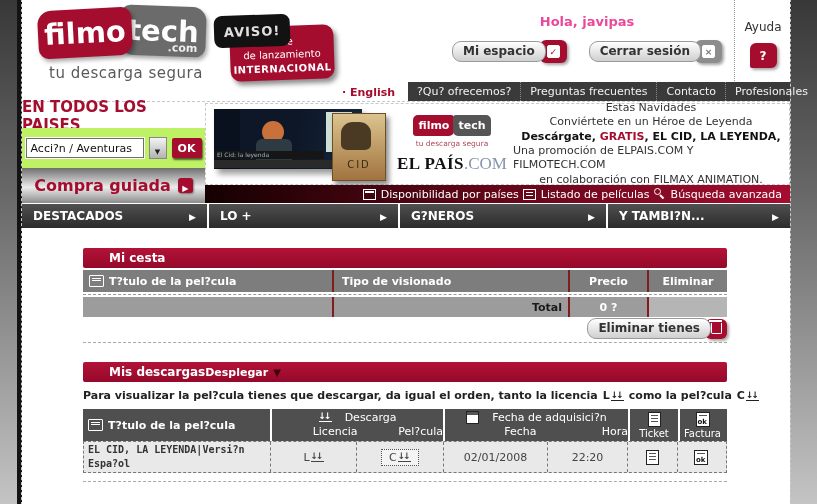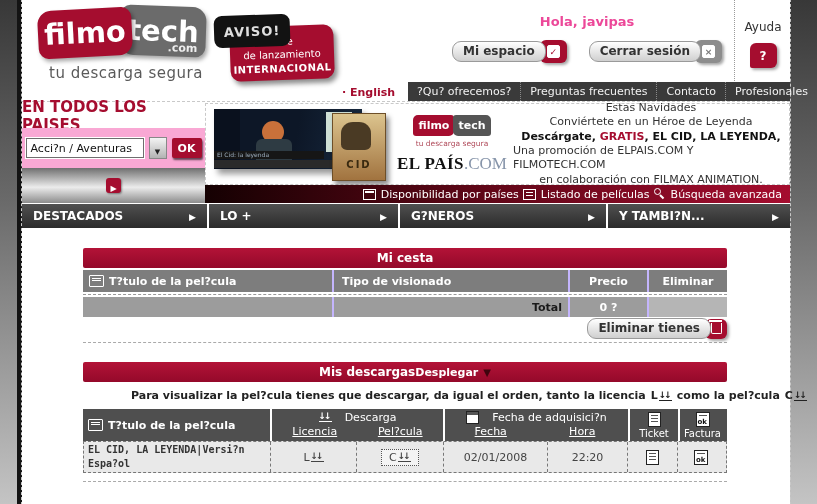--- a/index.html
+++ b/index.html
@@ -34,42 +34,42 @@
   .ayuda{position:absolute;left:714px;top:20px;width:54px;text-align:center;font-size:12px;color:#333;}
   .help-tile{margin:9px auto 0;width:27px;height:25px;background:#a50d2f;border-radius:6px 6px 6px 2px;color:#fff;font-weight:bold;font-size:12px;display:flex;align-items:center;justify-content:center;box-shadow:2px 2px 3px rgba(0,0,0,.35);cursor:pointer;}
   .english{position:absolute;left:320px;top:86px;font-size:11px;font-weight:bold;color:#a50d2f;cursor:pointer;}
   .topnav{position:absolute;left:386px;top:82px;width:382px;height:19px;background:#3a3a3a;display:flex;align-items:stretch;}
   .topnav-item{display:flex;align-items:center;padding:0 9px;font-size:11px;color:#f2f2f2;border-left:1px dotted #8a8a8a;cursor:pointer;white-space:nowrap;}
   .topnav-item:first-child{border-left:none;}
   .head-sep{position:absolute;left:0;top:101px;width:768px;border-top:1px dashed #c9c9c9;}
 
   
   .paises{position:absolute;left:0;top:103px;width:183px;height:25px;background:#fff;display:flex;align-items:center;justify-content:center;color:#a50d2f;font-weight:bold;font-size:15px;}
-  .selector{position:absolute;left:0;top:128px;width:183px;height:40px;background:#f9a8d4;display:flex;align-items:center;justify-content:center;gap:5px;}
+  .selector{position:absolute;left:0;top:128px;width:183px;height:40px;background:#bef264;display:flex;align-items:center;justify-content:center;gap:5px;}
   .select-box{width:112px;height:18px;background:#fff;border:1px solid #6e6e6e;outline:1px solid #fff;display:flex;align-items:center;font-size:11px;color:#111;padding-left:4px;cursor:pointer;white-space:nowrap;overflow:hidden;}
   .select-arrow{width:16px;height:20px;background:linear-gradient(#f4f4f4,#b3b3b3);border:1px solid #888;display:flex;align-items:center;justify-content:center;cursor:pointer;}
   .select-arrow .caret-icon::after{font-size:7px;color:#222;}
   .ok-btn{width:30px;height:20px;background:#a50d2f;color:#fff;font-weight:bold;font-size:11px;display:flex;align-items:center;justify-content:center;border-radius:2px;box-shadow:1px 2px 2px rgba(0,0,0,.6);cursor:pointer;}
   .compra{position:absolute;left:0;top:168px;width:183px;height:35px;background:linear-gradient(#6f6f6f,#ececec 55%,#8c8c8c);display:flex;align-items:center;justify-content:center;gap:7px;color:#a50d2f;font-weight:bold;font-size:16px;cursor:pointer;}
   .arrow-tile{width:15px;height:15px;background:#a50d2f;border-radius:3px;color:#fff;display:flex;align-items:center;justify-content:center;box-shadow:1px 1px 2px rgba(0,0,0,.4);}
   .arrow-tile .arrow-icon::after{font-size:8px;}
 
   
   .banner{position:absolute;left:183px;top:103px;width:585px;height:82px;background:#fff;border:1px dashed #c9c9c9;box-sizing:border-box;display:flex;cursor:pointer;}
   .banner-art{position:relative;width:185px;height:100%;}
   .art-still{position:absolute;left:8px;top:5px;width:148px;height:60px;background:linear-gradient(100deg,#0d1727 55%,#17293f);box-shadow:4px 5px 6px rgba(0,0,0,.4);}
   .art-col{position:absolute;left:0;top:0;width:26px;height:100%;background:#0a111e;}
   .art-panel{position:absolute;right:10px;top:3px;width:26px;height:40px;background:#cfe0d6;}
   .art-face{position:absolute;left:48px;top:12px;width:22px;height:22px;border-radius:50%;background:#c9713a;}
   .art-body{position:absolute;left:42px;top:30px;width:36px;height:22px;border-radius:6px 6px 0 0;background:#2e3b43;}
   .art-cap1{position:absolute;left:0;bottom:10px;width:72%;height:8px;background:#161616;color:#9fb0c0;font-size:6px;line-height:8px;padding-left:3px;overflow:hidden;}
   .art-cap2{position:absolute;left:0;bottom:1px;width:85%;height:8px;background:#2a2a2a;}
   .art-dvd{position:absolute;right:5px;top:9px;width:52px;height:66px;background:linear-gradient(#dcc48e,#a1733f);border:1px solid #6e4f28;box-shadow:3px 4px 5px rgba(0,0,0,.45);}
   .dvd-fig{position:absolute;left:8px;top:8px;width:30px;height:28px;border-radius:40% 40% 20% 20%;background:#4a3a24;}
-  .dvd-title{position:absolute;bottom:10px;width:100%;text-align:center;font-weight:bold;font-size:10px;color:#3a2a10;letter-spacing:2px;}
+  .dvd-title{position:absolute;bottom:10px;width:100%;text-align:center;font-weight:normal;font-size:10px;color:#3a2a10;letter-spacing:2px;}
   .banner-mid{width:122px;display:flex;flex-direction:column;align-items:center;justify-content:center;gap:3px;}
   .mini-logo{display:flex;}
   .mini-red{background:#a50d2f;color:#fff;font-weight:bold;font-size:11px;padding:4px 5px;border-radius:5px 3px 5px 3px;}
   .mini-gray{background:#555;color:#fff;font-weight:bold;font-size:11px;padding:4px 5px;border-radius:3px 5px 3px 5px;margin-left:-1px;}
   .mini-tag{color:#b04a5a;font-size:7.5px;}
   .elpais{font-family:"Liberation Serif","DejaVu Serif",serif;font-size:17px;margin-top:3px;white-space:nowrap;}
   .elpais .p1{color:#111;font-weight:bold;letter-spacing:.5px;}
   .elpais .p2{color:#8795aa;}
   .banner-text{flex:1;display:flex;flex-direction:column;align-items:center;justify-content:center;font-size:11px;color:#333;line-height:1.3;}
   .banner-text .b{font-weight:bold;color:#111;}
@@ -87,57 +87,57 @@
   .ic-list::before{content:"";position:absolute;left:2px;right:2px;top:2px;height:1px;background:#fff;box-shadow:0 3px 0 #fff;}
 
   
   .mainnav{position:absolute;left:0;top:204px;width:768px;height:24px;display:flex;gap:2px;background:#fff;}
   .mainnav-item{background:linear-gradient(#505050,#2b2b2b);color:#fff;font-weight:bold;font-size:12px;display:flex;align-items:center;justify-content:space-between;padding:0 11px;box-sizing:border-box;cursor:pointer;}
   .mainnav-item .arrow-icon::after{font-size:9px;}
   .arrow-icon::after{content:"▶";}
   .caret-icon::after{content:"▼";}
 
   
-  .redbar{position:absolute;left:61px;width:644px;height:20px;background:linear-gradient(#b31337,#94092a);color:#fff;font-weight:bold;font-size:12px;display:flex;align-items:center;justify-content:center;padding:0 4px;box-sizing:border-box;border-radius:2px;}
+  .redbar{position:absolute;left:61px;width:644px;height:20px;background:linear-gradient(#b31337,#94092a);color:#fff;font-weight:bold;font-size:12px;display:flex;align-items:center;justify-content:flex-start;padding:0 26px;box-sizing:border-box;border-radius:2px;}
   .desplegar{display:flex;align-items:center;gap:5px;font-size:11px;cursor:pointer;}
   .desplegar .caret-icon::after{color:#3f040e;font-size:10px;}
 
   .cart-head{position:absolute;left:61px;top:270px;width:644px;height:22px;display:flex;background:#7d7d7d;color:#fff;font-weight:bold;font-size:11px;}
   .cart-head .cell,.cart-total .cell{display:flex;align-items:center;box-sizing:border-box;}
-  .cart-head .cell+ .cell,.cart-total .cell + .cell{border-left:2px solid #c4b5fd;}
+  .cart-head .cell+ .cell,.cart-total .cell + .cell{border-left:2px solid #7f1d1d;}
   .c1{width:249px;padding-left:6px;gap:5px;}
   .c2{width:236px;padding-left:8px;}
   .c3{width:79px;justify-content:center;}
   .c4{width:80px;justify-content:center;}
   .cart-sep{position:absolute;left:61px;top:294px;width:644px;border-top:1px dashed #999;}
   .cart-total{position:absolute;left:61px;top:297px;width:644px;height:20px;display:flex;background:#9c9c9c;font-size:11px;font-weight:bold;}
   .cart-total .c2{justify-content:flex-end;padding-right:6px;color:#1a1a1a;}
   .cart-total .c3{color:#fff;}
   .cart-total .c4{background:#b5b5b5;}
   .clear-row{position:absolute;left:61px;top:318px;width:644px;display:flex;justify-content:flex-end;}
   .ic-trash{width:9px;height:10px;border:1px solid #fff;border-top:none;border-radius:0 0 2px 2px;position:relative;}
   .ic-trash::before{content:"";position:absolute;top:-3px;left:-3px;width:13px;height:2px;background:#fff;}
   .hr-dashed{position:absolute;left:61px;width:644px;border-top:1px dashed #aaa;}
 
-  .dl-intro{position:absolute;left:61px;top:389px;width:660px;font-size:11px;font-weight:bold;color:#222;display:flex;align-items:flex-end;gap:5px;white-space:nowrap;margin-left:48px;}
+  .dl-intro{position:absolute;left:61px;top:389px;width:660px;font-size:11px;font-weight:bold;color:#222;display:flex;align-items:flex-end;gap:5px;white-space:nowrap;}
   .dl-glyph{display:inline-flex;align-items:center;gap:1px;cursor:pointer;}
   .dd-icon{font-size:9px;letter-spacing:-2px;line-height:1;border-bottom:1px solid currentColor;padding-right:2px;font-weight:bold;}
   .dd-icon::after{content:"↓↓";}
 
   .dl-table{position:absolute;left:61px;top:409px;width:644px;}
   .dl-head{display:flex;background:#4f4f4f;color:#fff;height:32px;}
   .dl-head .hcell{box-sizing:border-box;border-left:2px solid #fff;display:flex;}
   .dl-head .hcell:first-child{border-left:none;}
   .h-title{width:187px;align-items:center;padding-left:5px;gap:5px;font-size:11px;font-weight:bold;}
   .h-group{flex-direction:column;}
   .h-desc{width:173px;}
   .h-fecha{width:185px;}
   .g-top{height:16px;display:flex;align-items:center;justify-content:center;gap:13px;font-size:11px;}
   .g-bot{height:16px;display:flex;font-size:11px;}
-  .g-bot span{width:50%;text-align:center;text-decoration:underline;}
+  .g-bot span{width:50%;text-align:right;}
   .h-doc{width:50px;flex-direction:column;align-items:center;justify-content:center;gap:1px;font-size:10px;}
   .h-doc:last-child{width:47px;}
   .dl-row{display:flex;background:#e9e9e9;border:1px dashed #777;height:32px;box-sizing:border-box;font-size:11px;color:#444;margin-top:0;}
   .dl-row .rcell{box-sizing:border-box;border-left:1px dashed #777;display:flex;align-items:center;justify-content:center;}
   .dl-row .rcell:first-child{border-left:none;}
   .r-title{width:186px;font-family:"DejaVu Sans Mono","Liberation Mono",monospace;font-weight:bold;font-size:10px;color:#333;justify-content:flex-start!important;padding:1px 4px;line-height:1.4;}
   .r-lic{width:86px;}
   .r-pel{width:87px;}
   .r-fec{width:104px;}
   .r-hor{width:80px;}
@@ -220,20 +220,21 @@
 
     <div class="paises">EN TODOS LOS PAISES</div>
     <div class="selector">
       <div class="select-box">Acci?n / Aventuras</div>
       <div class="select-arrow">
           <span class="caret-icon"></span>
         </div>
       <div class="ok-btn">OK</div>
     </div>
     <div class="compra">
+      <span>Compra guiada</span>
       <span class="arrow-tile">
           <span class="arrow-icon"></span>
         </span>
     </div>
 
     <div class="banner">
       <div class="banner-art">
         <div class="art-still">
           <div class="art-col"></div>
           <div class="art-panel"></div>

